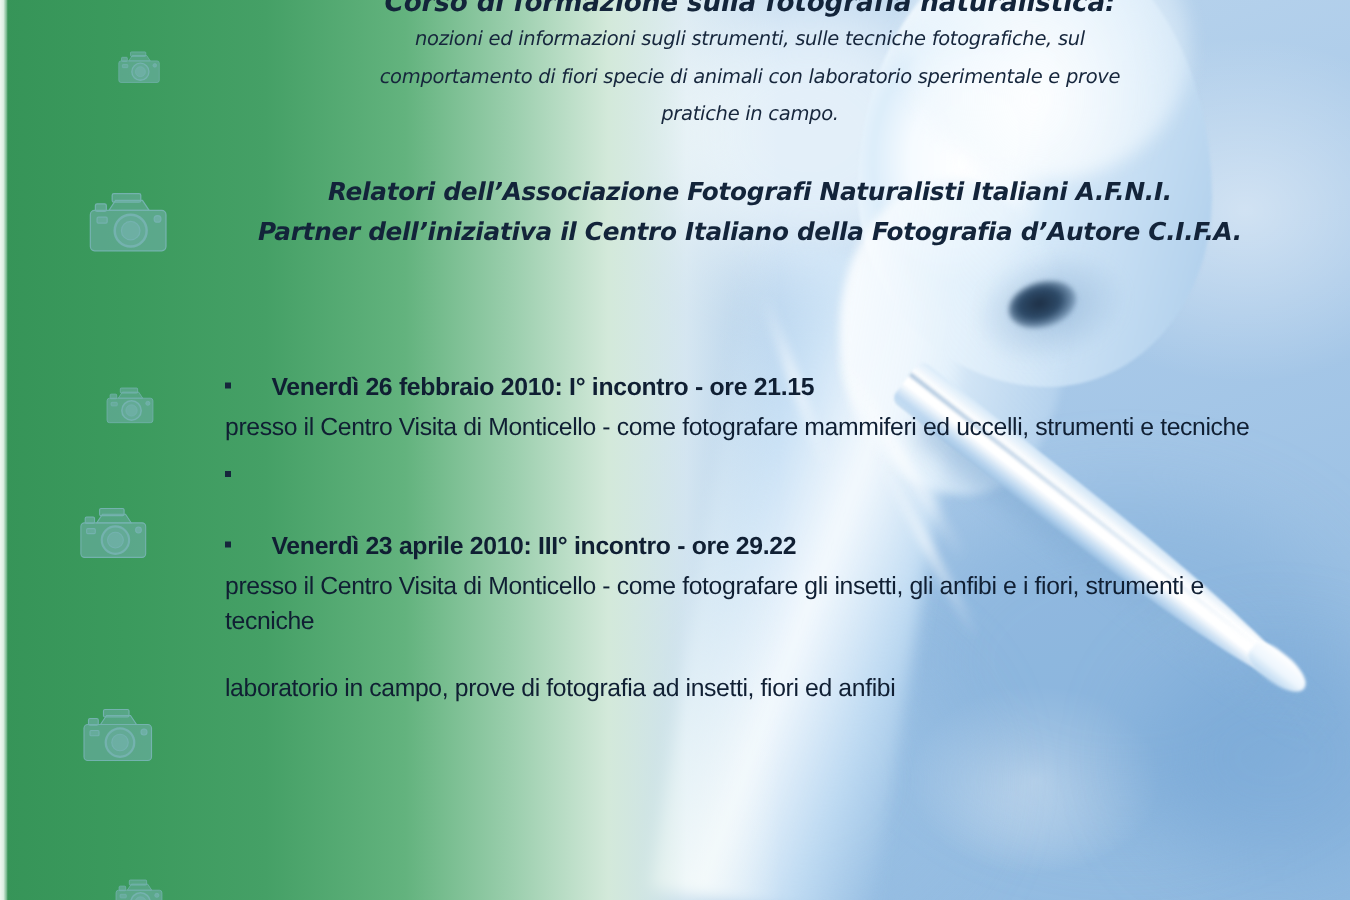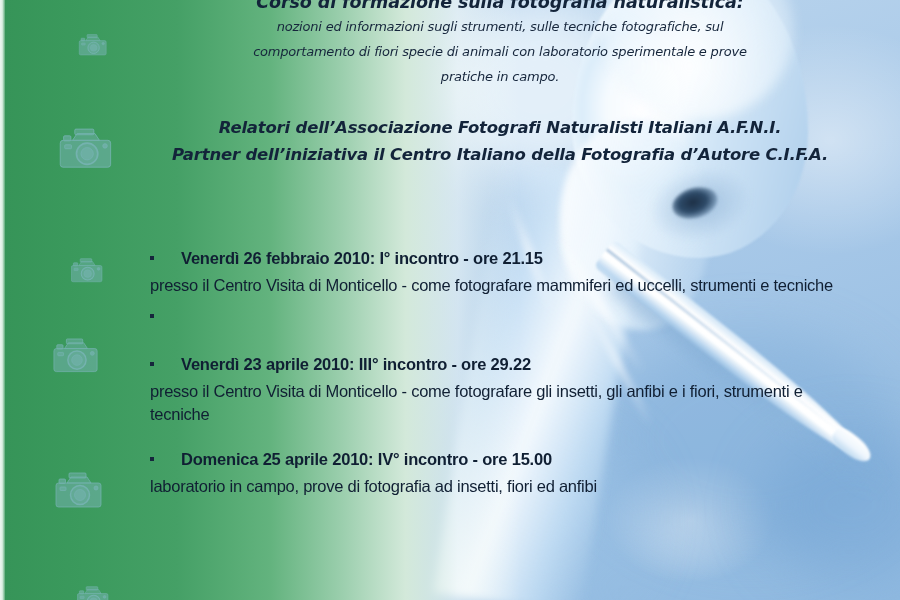--- a/index.html
+++ b/index.html
@@ -419,22 +419,18 @@
 
       <div class="event e3">
         <div class="event-title-row">
           <span class="bullet"></span>
           <span class="event-title">Venerdì 23 aprile 2010: III° incontro - ore 29.22</span>
         </div>
         <div class="event-desc">presso il Centro Visita di Monticello - come fotografare gli insetti, gli anfibi e i fiori, strumenti e tecniche</div>
       </div>
 
       <div class="event">
-        <div class="event-title-row">
-          <span class="bullet"></span>
-          <span class="event-title">Domenica 25 aprile 2010: IV° incontro - ore 15.00</span>
-        </div>
         <div class="event-desc">laboratorio in campo, prove di fotografia ad insetti, fiori ed anfibi</div>
       </div>
 
     </div>
   </div>
 </div>
 
 </body></html>

